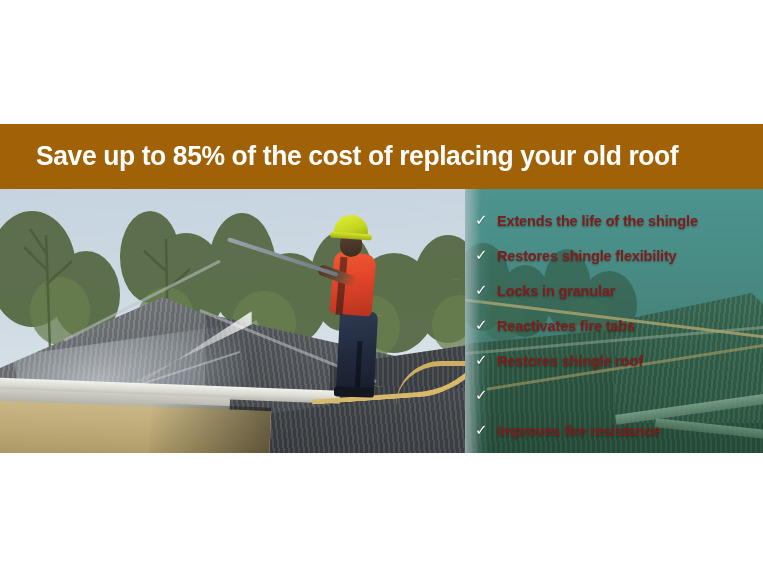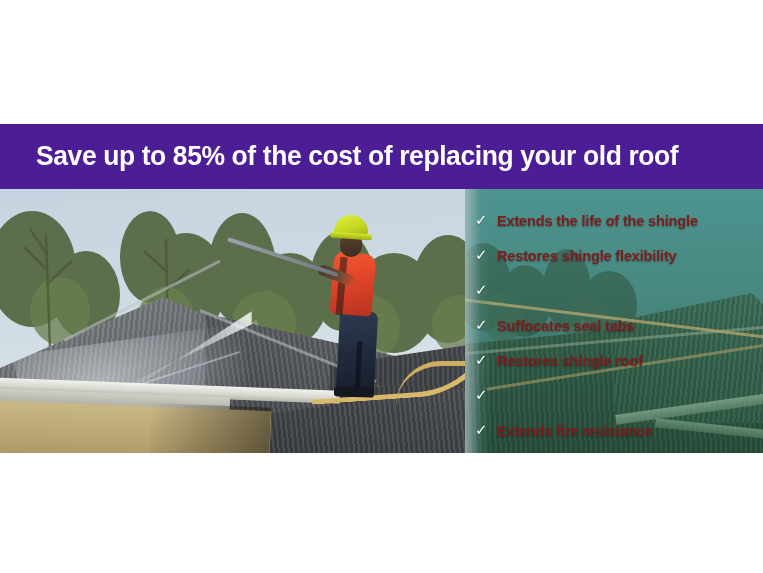--- a/index.html
+++ b/index.html
@@ -23,21 +23,21 @@
     background: #ffffff;
   }
 
   
   .headline-banner {
     position: absolute;
     left: 0;
     top: 124px;
     width: 763px;
     height: 65px;
-    background: #4c1d95;
+    background: #a16207;
     display: flex;
     align-items: center;
     box-sizing: border-box;
     padding-left: 36px;
     overflow: hidden;
   }
   .headline-text {
     color: #ffffff;
     font-size: 27px;
     font-weight: bold;
@@ -486,33 +486,34 @@
         <div class="bullet-row">
           <span class="check-icon">✓</span>
           <span class="bullet-text">Extends the life of the shingle</span>
         </div>
         <div class="bullet-row">
           <span class="check-icon">✓</span>
           <span class="bullet-text">Restores shingle flexibility</span>
         </div>
         <div class="bullet-row">
           <span class="check-icon">✓</span>
-        </div>
-        <div class="bullet-row">
-          <span class="check-icon">✓</span>
-          <span class="bullet-text">Suffocates seal tabs</span>
+          <span class="bullet-text">Locks in granular</span>
+        </div>
+        <div class="bullet-row">
+          <span class="check-icon">✓</span>
+          <span class="bullet-text">Reactivates fire tabs</span>
         </div>
         <div class="bullet-row">
           <span class="check-icon">✓</span>
           <span class="bullet-text">Restores shingle roof</span>
         </div>
         <div class="bullet-row">
           <span class="check-icon">✓</span>
         </div>
         <div class="bullet-row">
           <span class="check-icon">✓</span>
-          <span class="bullet-text">Extends fire resistance</span>
+          <span class="bullet-text">Improves fire resistance</span>
         </div>
       </div>
     </div>
 
   </div>
 </div>
 
 </body></html>

